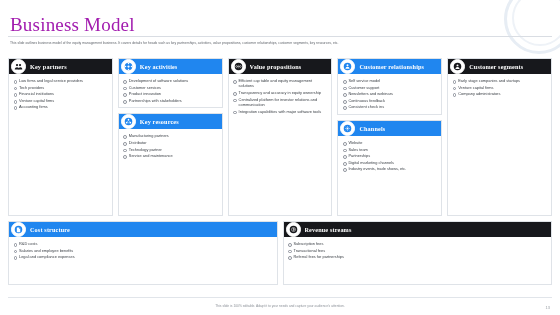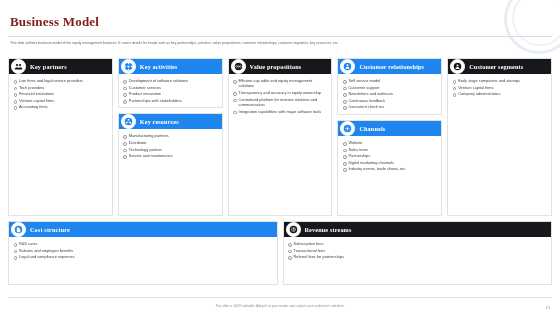--- a/index.html
+++ b/index.html
@@ -23,24 +23,24 @@
     width:52px; height:52px;
     border:2px solid #eef2f7;
     border-radius:50%;
     pointer-events:none;
   }
 
   
   .title{
     position:absolute; left:10px; top:14px;
     font-family:"Liberation Serif", serif;
-    font-weight:700;
-    font-size:13px;
+    font-weight:400;
+    font-size:19px;
     letter-spacing:.2px;
-    color:#7f1d1d;
+    color:#a21caf;
   }
   .title-rule{
     position:absolute; left:8px; top:36px;
     width:544px; height:1px; background:#d9dde3;
   }
   .subtitle{
     position:absolute; left:10px; top:41px;
     width:540px;
     font-size:3.3px;
     line-height:5px;

